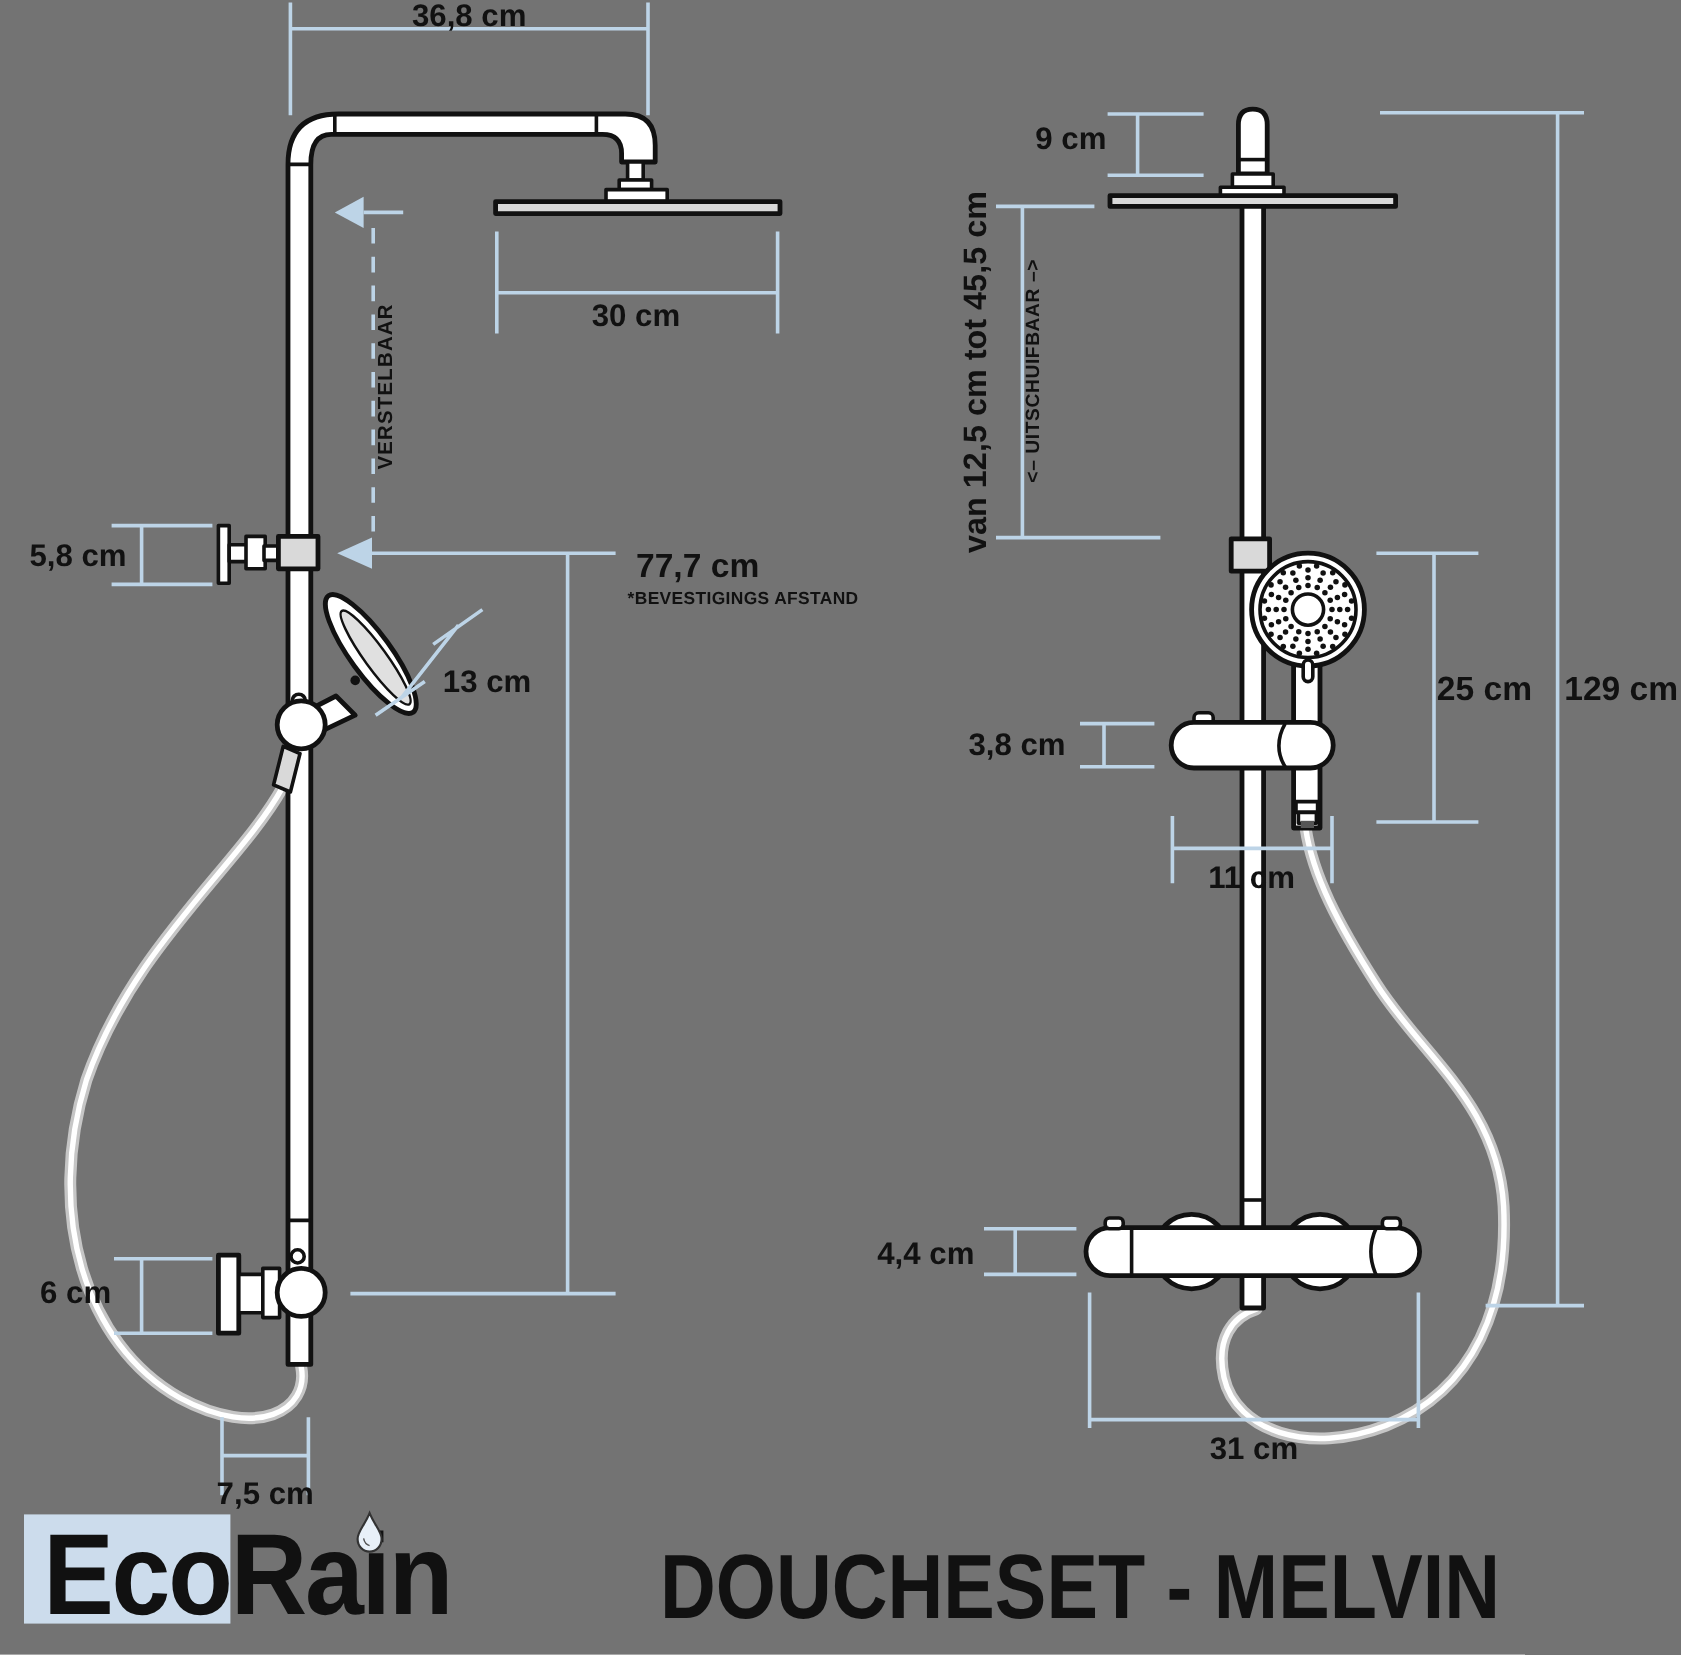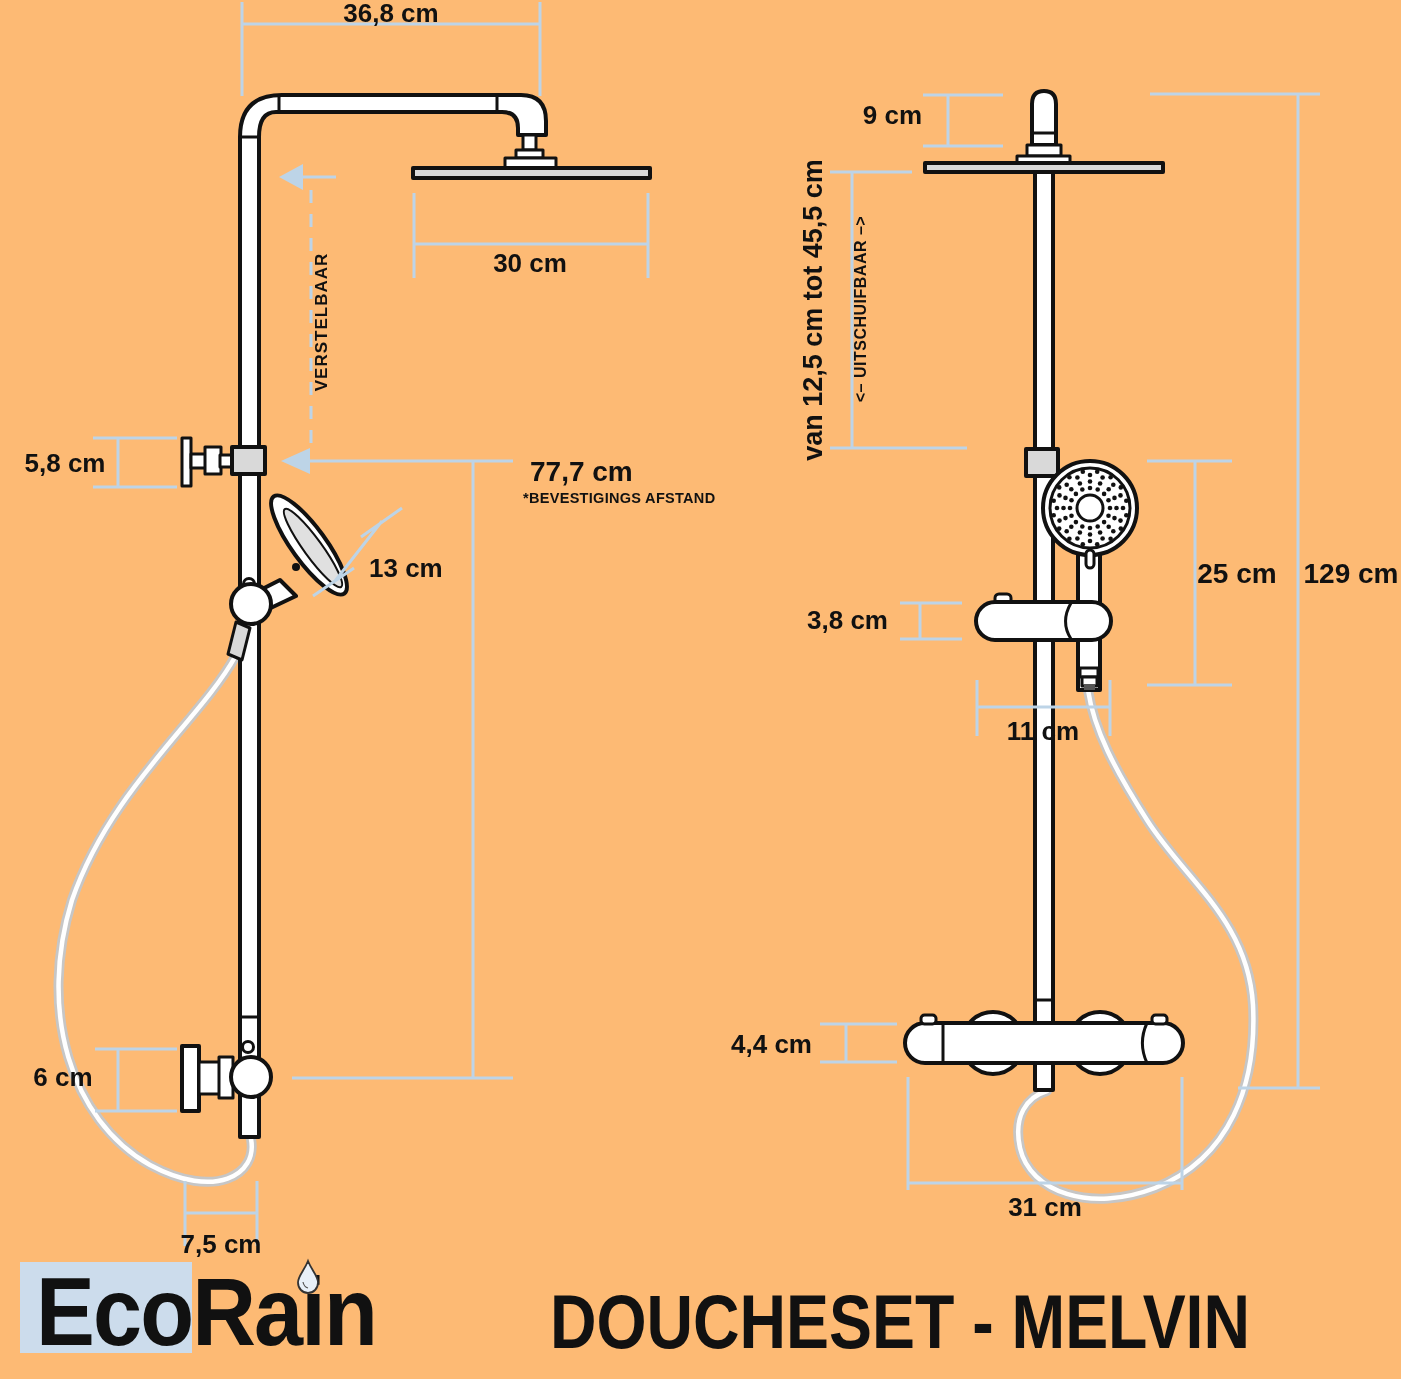--- a/index.html
+++ b/index.html
@@ -1,17 +1,17 @@
 <!DOCTYPE html>
 <html><head>
 <meta charset="utf-8">
 <title>Doucheset</title>
 <style>
   html,body{margin:0;padding:0;background:#ffffff;}
-  .stage{position:relative;width:1401px;height:1379px;background:#fdba74;overflow:hidden;}
+  .stage{position:relative;width:1401px;height:1379px;background:#737373;overflow:hidden;}
   svg{display:block;}
   
   .o{fill:#ffffff;stroke:#111111;stroke-width:4;stroke-linejoin:round;}
   .o3{fill:#ffffff;stroke:#111111;stroke-width:3;stroke-linejoin:round;}
   .ln{fill:none;stroke:#111111;stroke-width:3;}
   .gray{fill:#d9d9d9;}
   .dkfill{fill:#555555;stroke:none;}
   .dot{fill:#111111;stroke:none;}
   
   .dim{fill:none;stroke-width:3;stroke-linecap:butt;}

